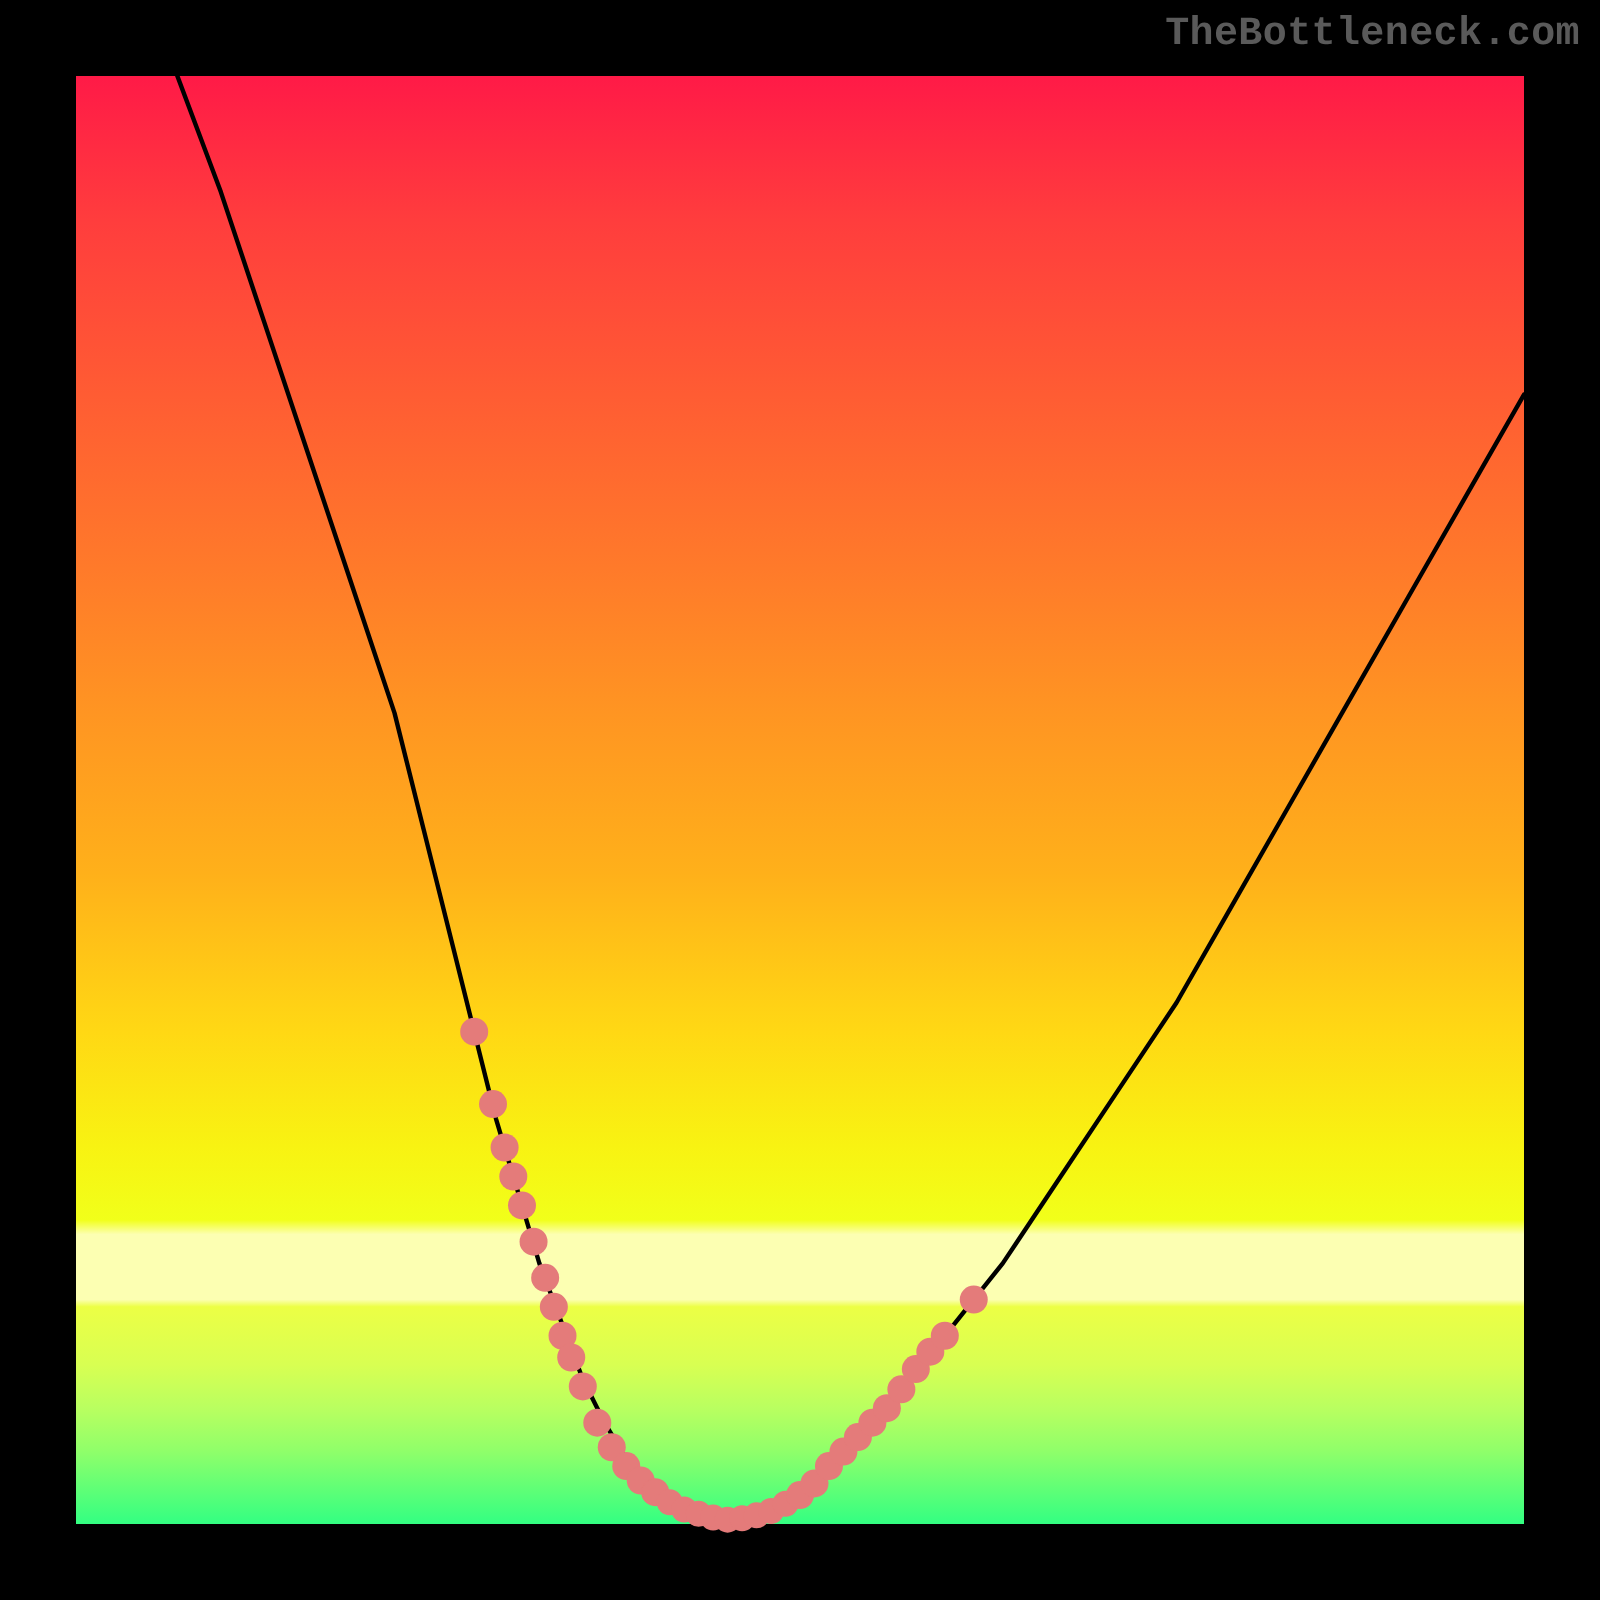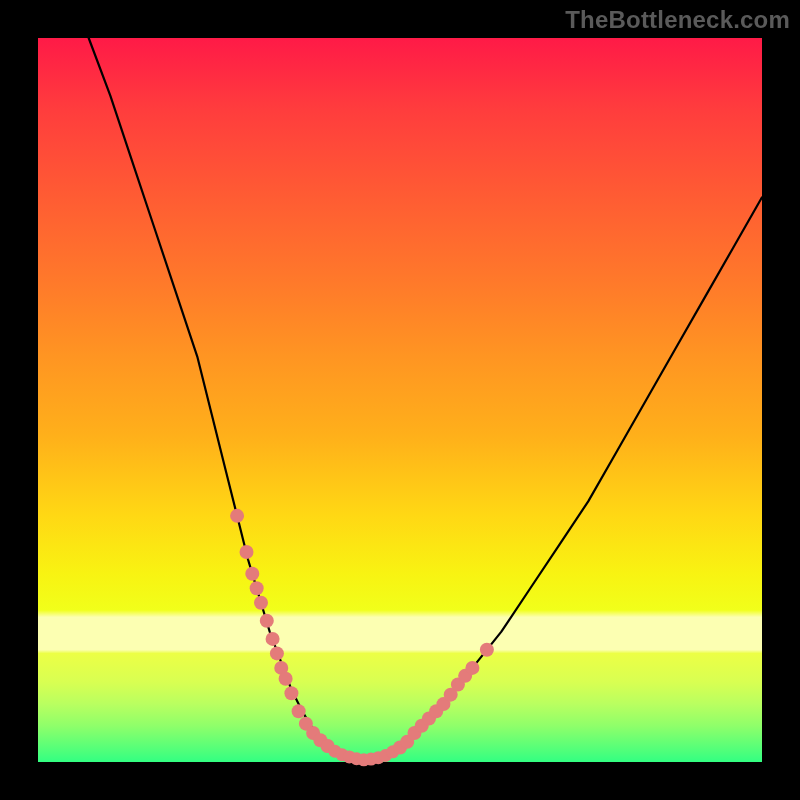--- a/index.html
+++ b/index.html
@@ -44,22 +44,22 @@
       #d8ff52 89%,
       #b9ff60 92%,
       #8fff6a 95%,
       #33ff82 100%
     );
   }
   .watermark {
     position: absolute;
     top: 6px;
     right: 10px;
-    font-family: Liberation Sans, sans-serif;
-    font-size: 24px;
+    font-family: Liberation Mono, monospace;
+    font-size: 20px;
     font-weight: bold;
     color: #5a5a5a;
     letter-spacing: 0.2px;
     user-select: none;
   }
   svg.curves {
     position: absolute;
     left: 0;
     top: 0;
     width: 724px;

